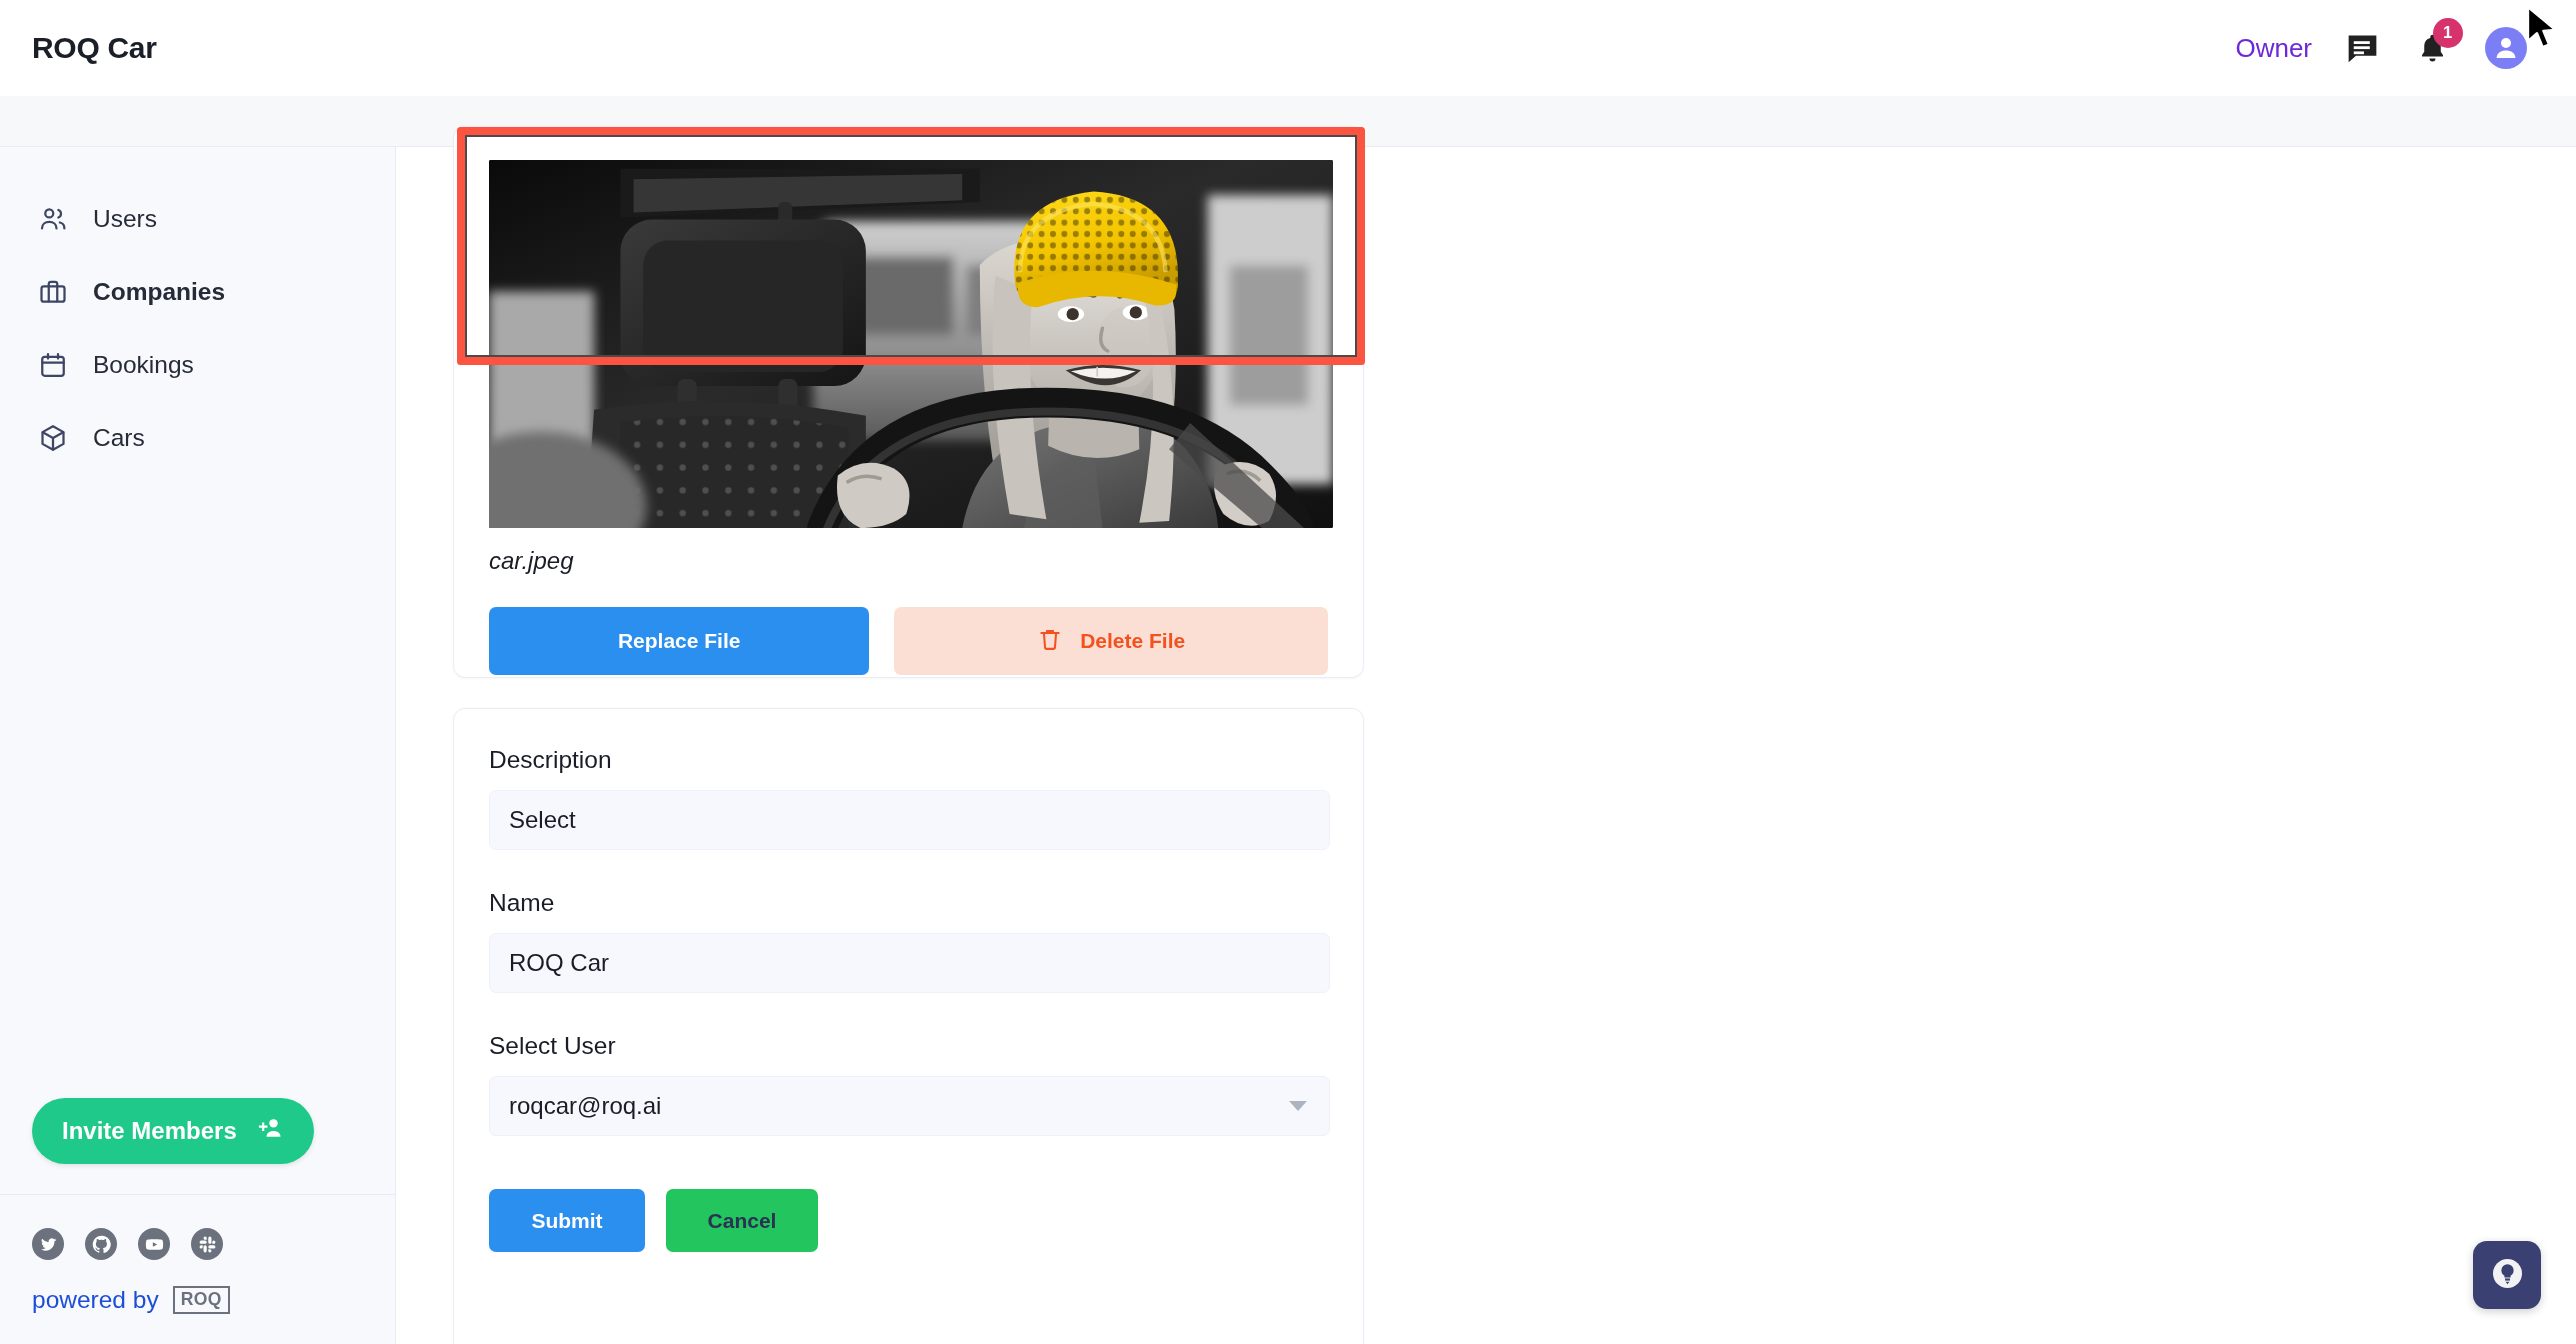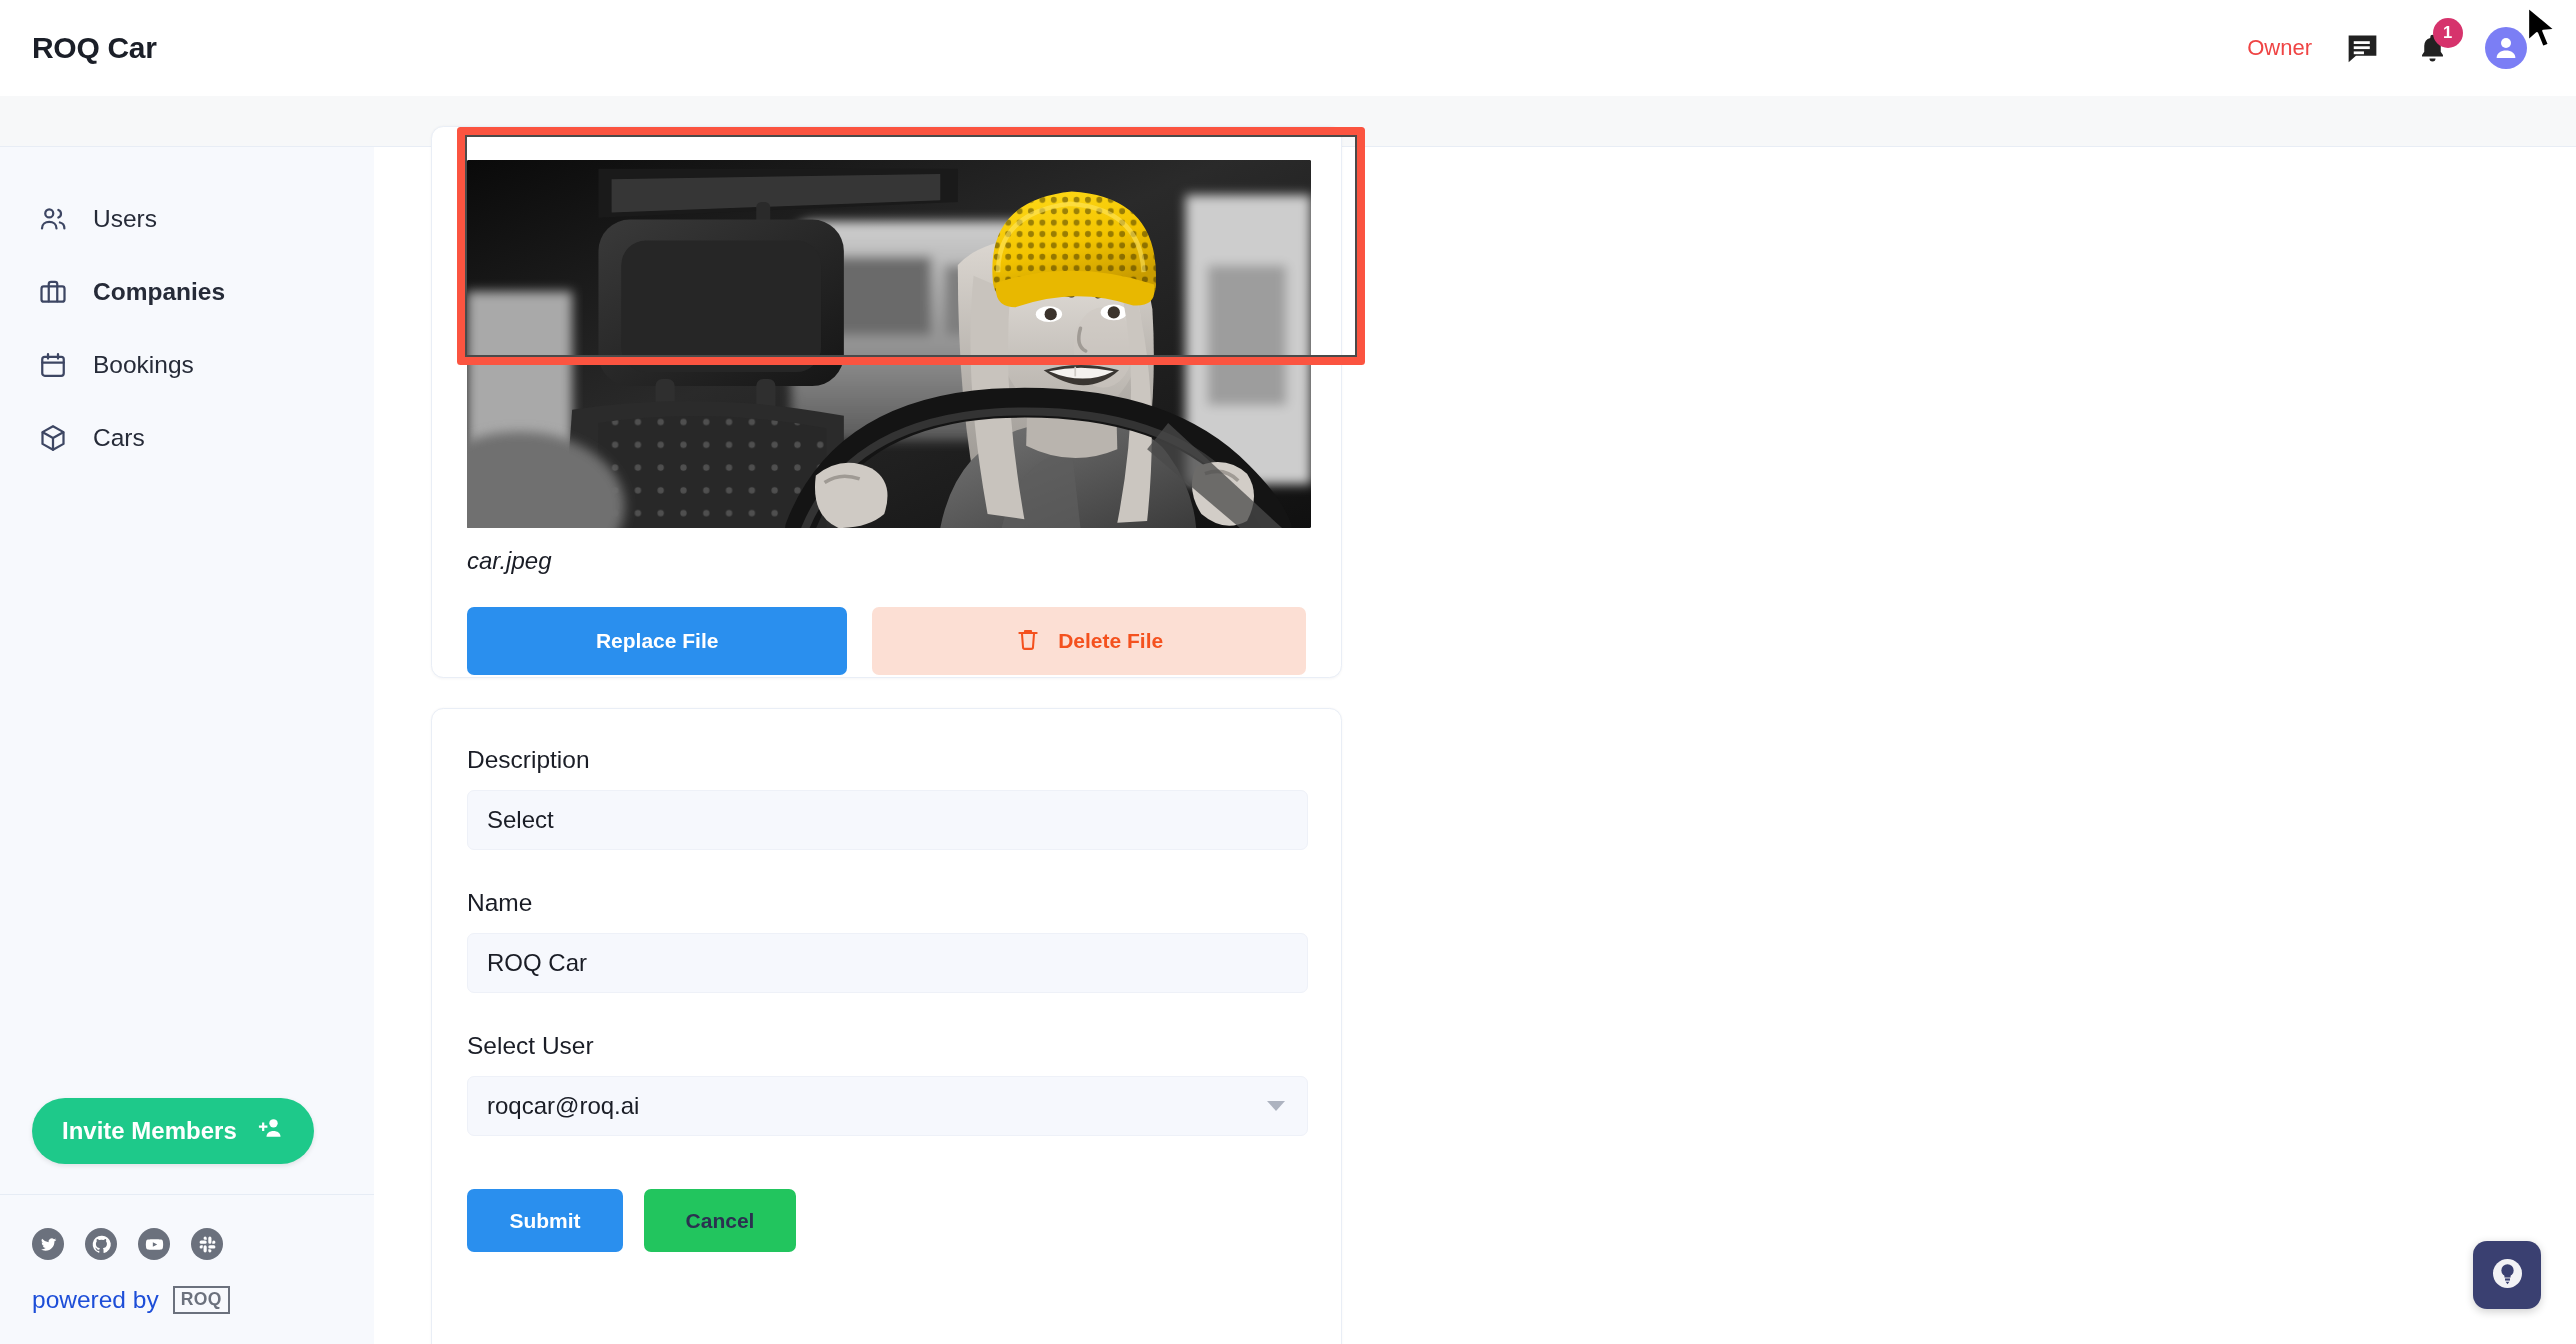--- a/index.html
+++ b/index.html
@@ -14,21 +14,21 @@
   .topbar {
     position: absolute; left: 0; top: 0; width: 2576px; height: 96px;
     background: #ffffff;
     display: flex; align-items: center; justify-content: space-between;
     padding: 0 49px 0 32px;
   }
   .brand {
     font-size: 30px; font-weight: bold; color: #1b1f28; letter-spacing: -0.3px;
   }
   .header-right { display: flex; align-items: center; gap: 33px; }
-  .owner-label { font-size: 22px; color: #ef4444; margin-left: 8px; }
+  .owner-label { font-size: 26px; color: #6d28d9; margin-left: 8px; }
   .icon-btn { display: flex; align-items: center; justify-content: center; cursor: pointer; }
   .bell-wrap { position: relative; width: 39px; height: 42px; display:flex; align-items:center; justify-content:center;}
   .badge {
     position: absolute; top: -8.8px; right: -10.5px;
     min-width: 30px; height: 30px; border-radius: 15px;
     background: #d6336c; color: #ffffff;
     font-size: 16.6px; font-weight: bold;
     display: flex; align-items: center; justify-content: center;
     padding: 0 7px;
   }
@@ -88,21 +88,21 @@
   .powered { display: flex; align-items: center; gap: 14px; }
   .powered-text { font-size: 24.5px; color: #1d4ed8; }
   .roq-logo {
     border: 2.6px solid #6b717d; color: #6b717d;
     font-size: 17.5px; font-weight: bold; letter-spacing: 0.4px;
     padding: 2.6px 6.1px 3.5px 6.1px; line-height: 1;
   }
 
   
   .main {
-    position: absolute; left: 374px; top: 147px;
+    position: absolute; left: 396px; top: 147px;
     width: 2180px; height: 1197px;
     background: #ffffff;
     text-decoration: underline;
   }
   .card {
     position: absolute;
     background: #ffffff;
     border: 0.9px solid #e9eef6;
     border-radius: 12.3px;
     box-shadow: 0 0.9px 2.6px rgba(16,24,40,0.04);

